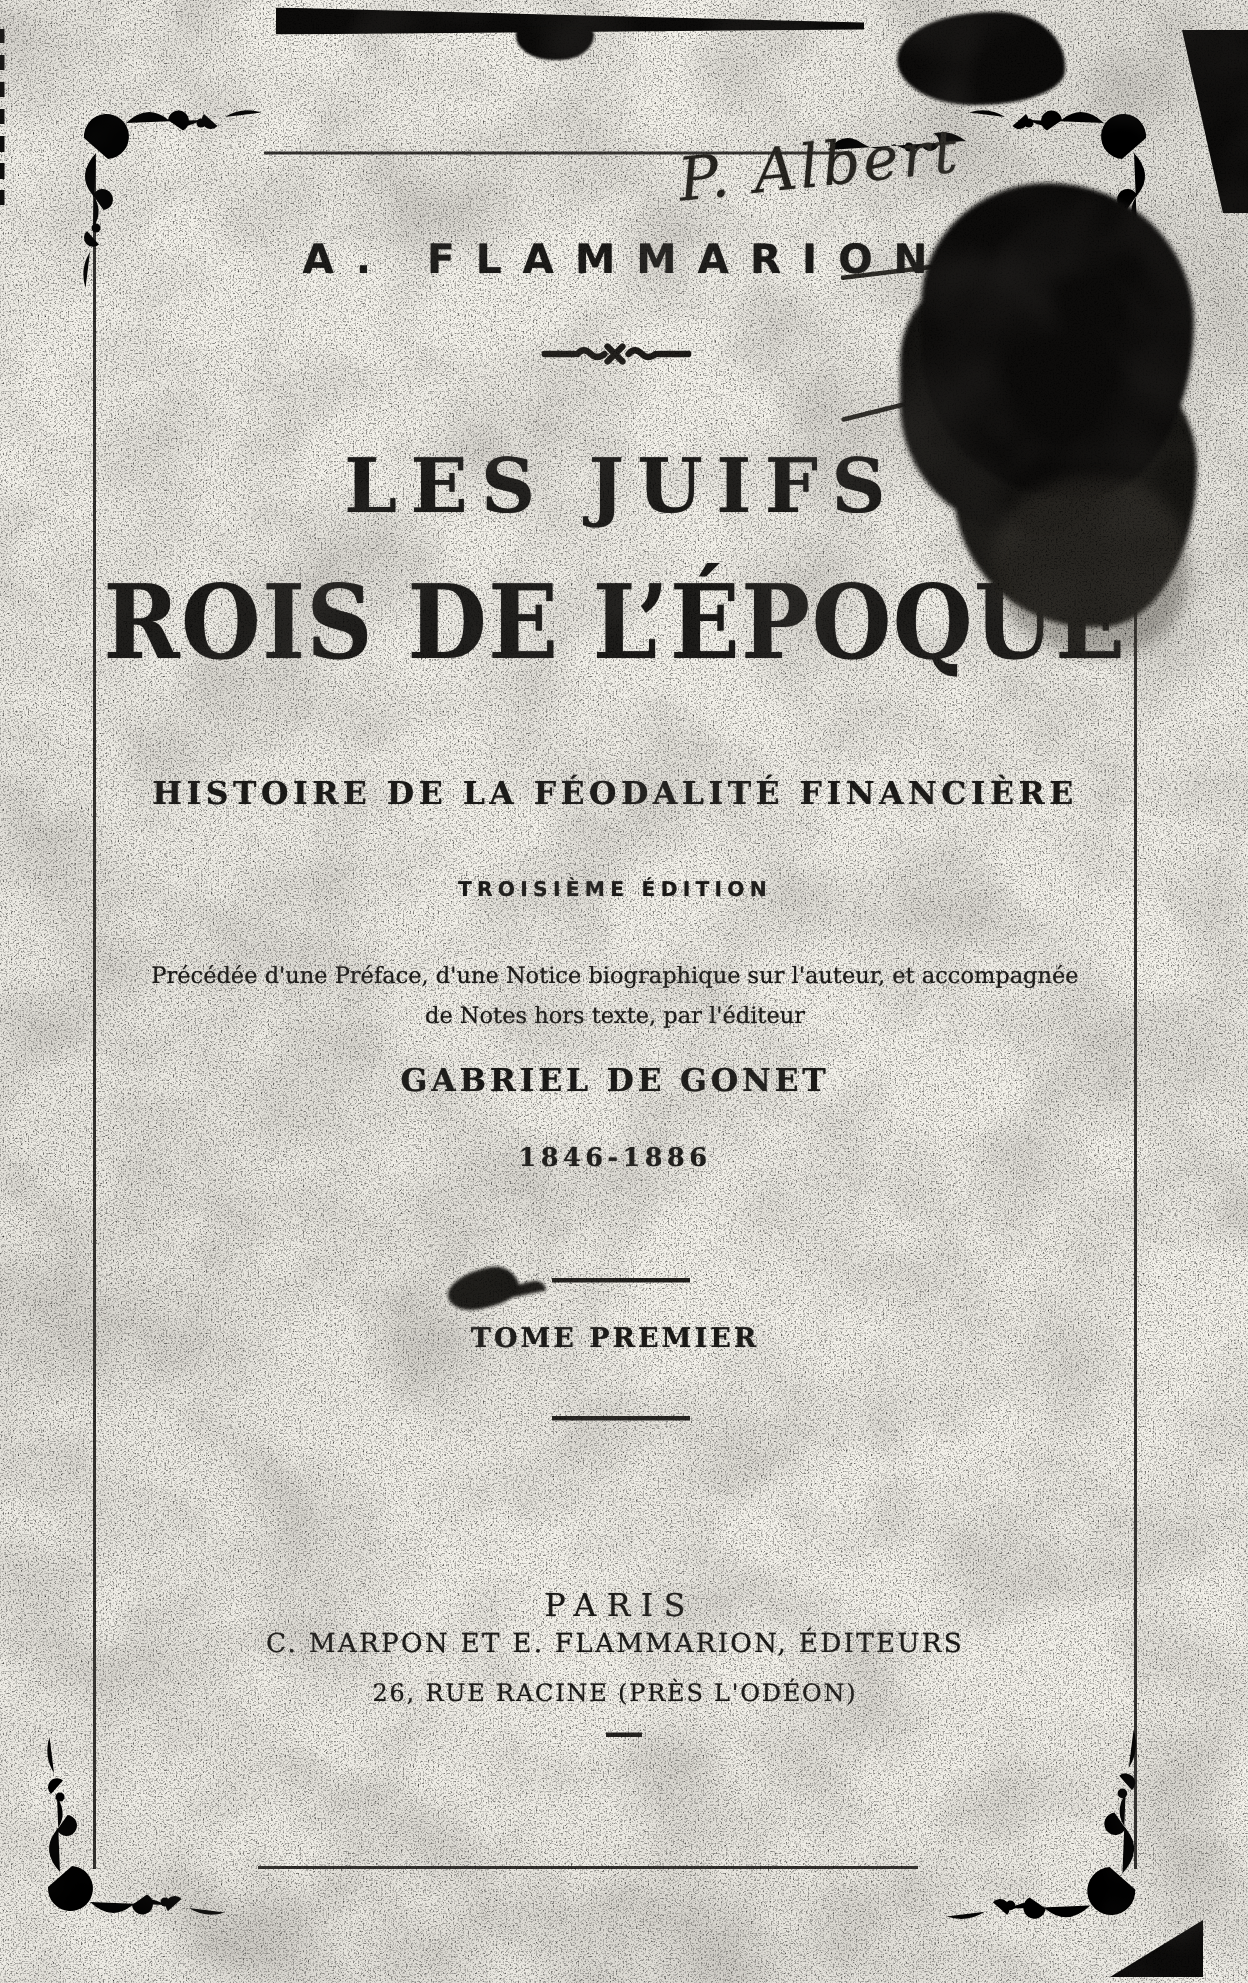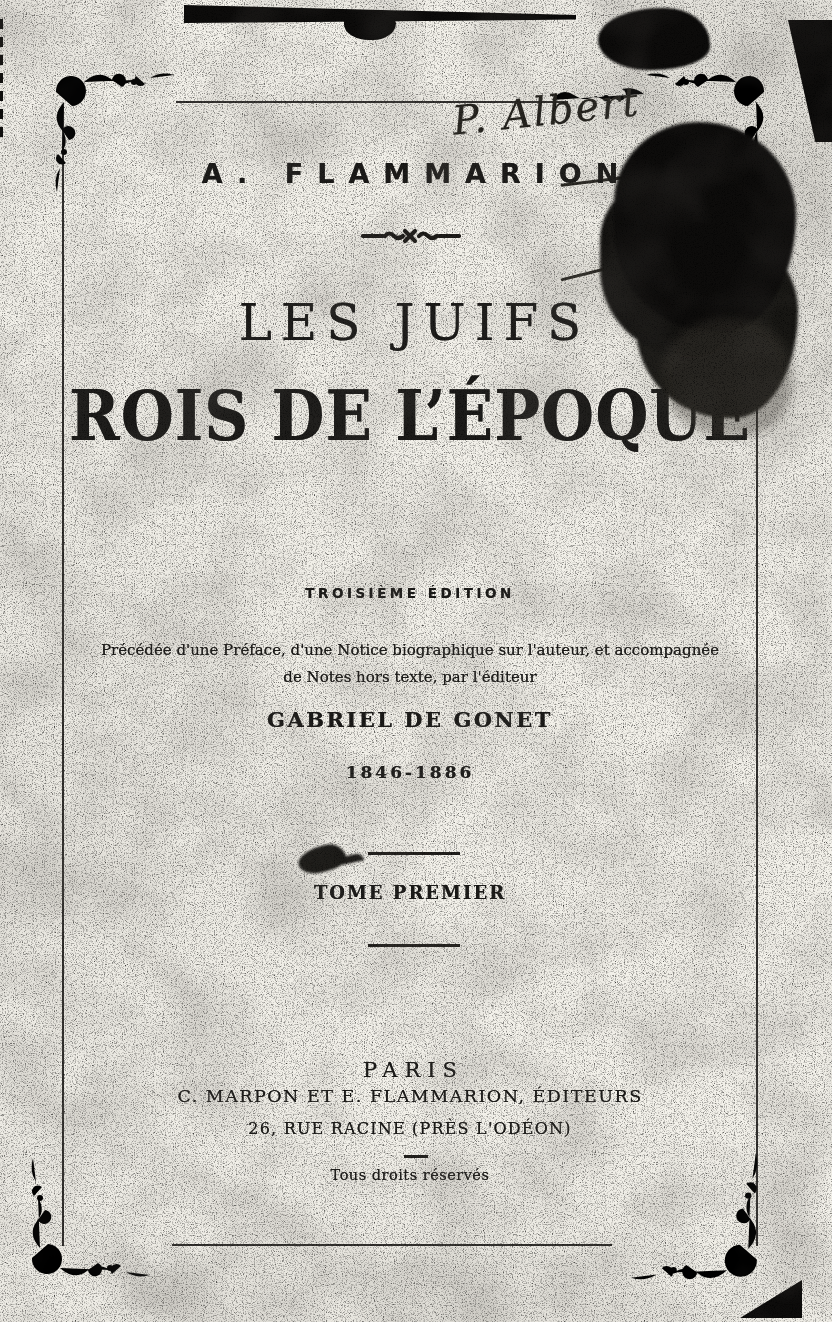--- a/index.html
+++ b/index.html
@@ -33,21 +33,21 @@
   .corner.tr{left:632px;top:56px;transform:scaleX(-1);}
   .corner.bl{left:14px;top:1144px;transform:scaleY(-1);}
   .corner.br{left:616px;top:1138px;transform:scale(-1,-1);width:160px;height:160px;}
   .midflourish{position:absolute;left:548px;top:84px;width:120px;height:30px;}
   
   .tx{position:absolute;left:63px;right:75px;text-align:center;white-space:nowrap;
       text-shadow:0 0 .6px rgba(29,28,26,.75);}
   .author{top:158px;font-family:"DejaVu Sans","Liberation Sans",sans-serif;
           font-weight:bold;font-size:27px;letter-spacing:14px;text-indent:14px;}
   .divider-orn{position:absolute;left:361px;top:228px;width:100px;height:16px;}
-  .title1{top:294px;font-weight:normal;font-size:50px;letter-spacing:9px;text-indent:9px;}
+  .title1{top:294px;font-weight:bold;font-size:50px;letter-spacing:9px;text-indent:9px;}
   .title2{top:376px;font-weight:bold;font-size:61px;letter-spacing:1px;
           transform:scaleY(1.12);transform-origin:50% 0;}
   .subtitle{top:516px;font-weight:bold;font-size:21px;letter-spacing:3px;}
   .edition{top:585px;font-family:"DejaVu Sans","Liberation Sans",sans-serif;
            font-weight:bold;font-size:13.5px;letter-spacing:3.5px;}
   .note{top:637px;font-size:15px;line-height:1.8;white-space:normal;}
   .editor{top:707px;font-weight:bold;font-size:21px;letter-spacing:2.5px;}
   .dates{top:762px;font-weight:bold;font-size:17px;letter-spacing:3px;}
   .tome{top:882px;font-weight:bold;font-size:18px;letter-spacing:2px;}
   .city{top:1043px;font-size:21px;letter-spacing:7px;text-indent:7px;margin-top:15px;}
@@ -152,39 +152,39 @@
   <svg class="divider-orn orn" viewBox="0 0 100 16">
     <path d="M2 8 h20" stroke-width="3"></path>
     <path d="M24 8 q4 -5 9 0 q4 4 9 0" stroke-width="2.4"></path>
     <path d="M44 3 l10 10 M54 3 l-10 10" stroke-width="2.6"></path>
     <path d="M58 8 q4 -5 9 0 q4 4 9 0" stroke-width="2.4"></path>
     <path d="M78 8 h20" stroke-width="3"></path>
   </svg>
 
   <div class="tx title1">LES JUIFS</div>
   <div class="tx title2">ROIS DE L’ÉPOQUE</div>
+  <div class="tx subtitle">HISTOIRE DE LA FÉODALITÉ FINANCIÈRE</div>
   <div class="tx edition">TROISIÈME ÉDITION</div>
 
   <div class="tx note">
     <span>Précédée d'une Préface, d'une Notice biographique sur l'auteur, et accompagnée</span><br>
     <span>de Notes hors texte, par l'éditeur</span>
   </div>
 
   <div class="tx editor">GABRIEL DE GONET</div>
   <div class="tx dates">1846-1886</div>
 
   <div class="rule-short rule-above-tome"></div>
   <div class="tx tome">TOME PREMIER</div>
   <div class="rule-short rule-below-tome"></div>
 
   <div class="tx city">PARIS</div>
   <div class="tx publisher">C. MARPON ET E. FLAMMARION, ÉDITEURS</div>
   <div class="tx address">26, RUE RACINE (PRÈS L'ODÉON)</div>
   <div class="dash-small"></div>
-  <div class="tx rights">Tous droits réservés</div>
 
   
   <div class="stain top-band"></div>
   <div class="stain top-band-notch"></div>
   <div class="stain tr-blot-a"></div>
   <div class="stain tr-blot-b"></div>
   <div class="stain tr-halo"></div>
   <div class="stain edge-wedge"></div>
   <div class="edge-drip"></div>
   <div class="stain smudge-tome"></div>

